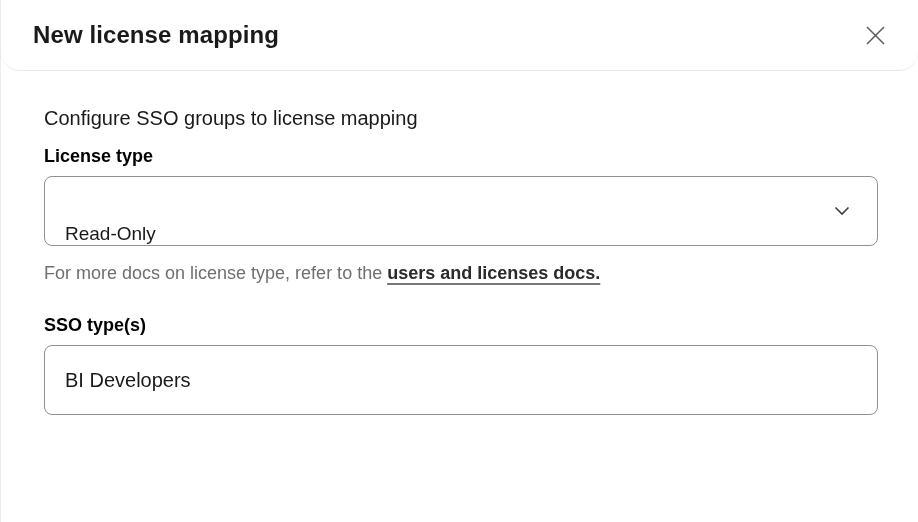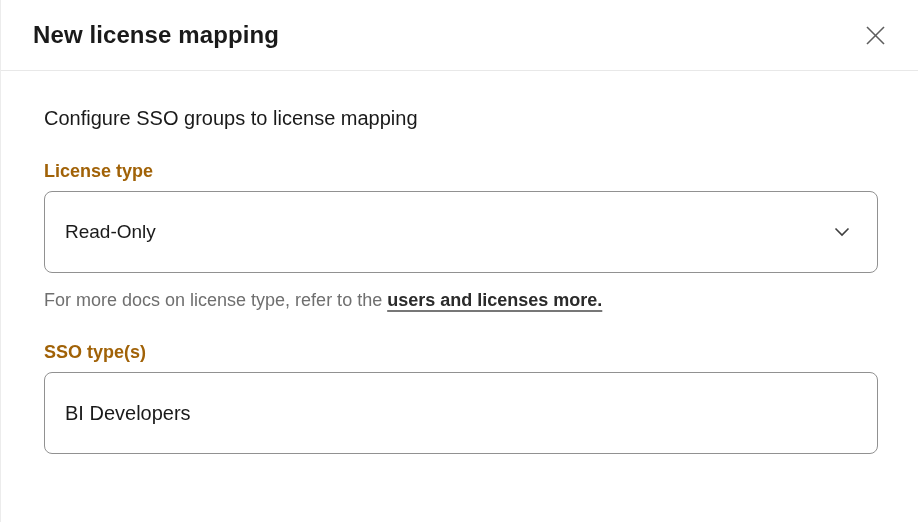--- a/index.html
+++ b/index.html
@@ -15,20 +15,21 @@
     overflow: hidden;
   }
   
   .modal-header {
     height: 71px;
     display: flex;
     align-items: center;
     justify-content: space-between;
     padding: 0 29px 0 32px;
     border-bottom: 1px solid #e8e8e8;
+    border-radius: 19px;
   }
   .modal-title {
     font-size: 24px;
     font-weight: 700;
     color: #1a1a1a;
     letter-spacing: 0.1px;
   }
   .close-btn {
     background: none;
     border: none;
@@ -42,37 +43,37 @@
   }
   .close-btn svg { display: block; }
   
   .modal-body {
     padding: 36px 40px 0 43px;
   }
   .section-heading {
     font-size: 20px;
     font-weight: 400;
     color: #1a1a1a;
-    margin-bottom: 31px;
+    margin-bottom: 16px;
   }
   .field-label {
     font-size: 18px;
     font-weight: 700;
-    color: #a16207;
+    color: #000000;
     margin-bottom: 9px;
   }
   .field-box {
     position: relative;
     width: 100%;
-    height: 82px;
+    height: 70px;
     border: 1px solid #919191;
     border-radius: 8px;
     background: #ffffff;
     display: flex;
-    align-items: center;
+    align-items: flex-end;
   }
   .select-box { cursor: pointer; }
   .select-value {
     font-size: 19px;
     color: #1a1a1a;
     padding-left: 20px;
   }
   .chevron {
     position: absolute;
     right: 27px;
@@ -136,21 +137,21 @@
 
       <div class="field-box select-box" role="combobox" aria-expanded="false">
         <span class="select-value">Read-Only</span>
         <span class="chevron">
           <svg width="16" height="10" viewBox="0 0 16 10">
             <polyline points="1.5,1.5 8,8 14.5,1.5" fill="none" stroke="#3f3f3f" stroke-width="1.6"></polyline>
           </svg>
         </span>
       </div>
 
-      <div class="help-text"><span>For more docs on license type, refer to the </span><a class="help-link">users and licenses more.</a></div>
+      <div class="help-text"><span>For more docs on license type, refer to the </span><a class="help-link">users and licenses docs.</a></div>
     </div>
 
     <div class="group-sso">
       <div class="field-label">SSO type(s)</div>
 
       <div class="field-box">
         <input class="text-input" type="text" value="BI Developers" style="">
       </div>
 
     </div>

